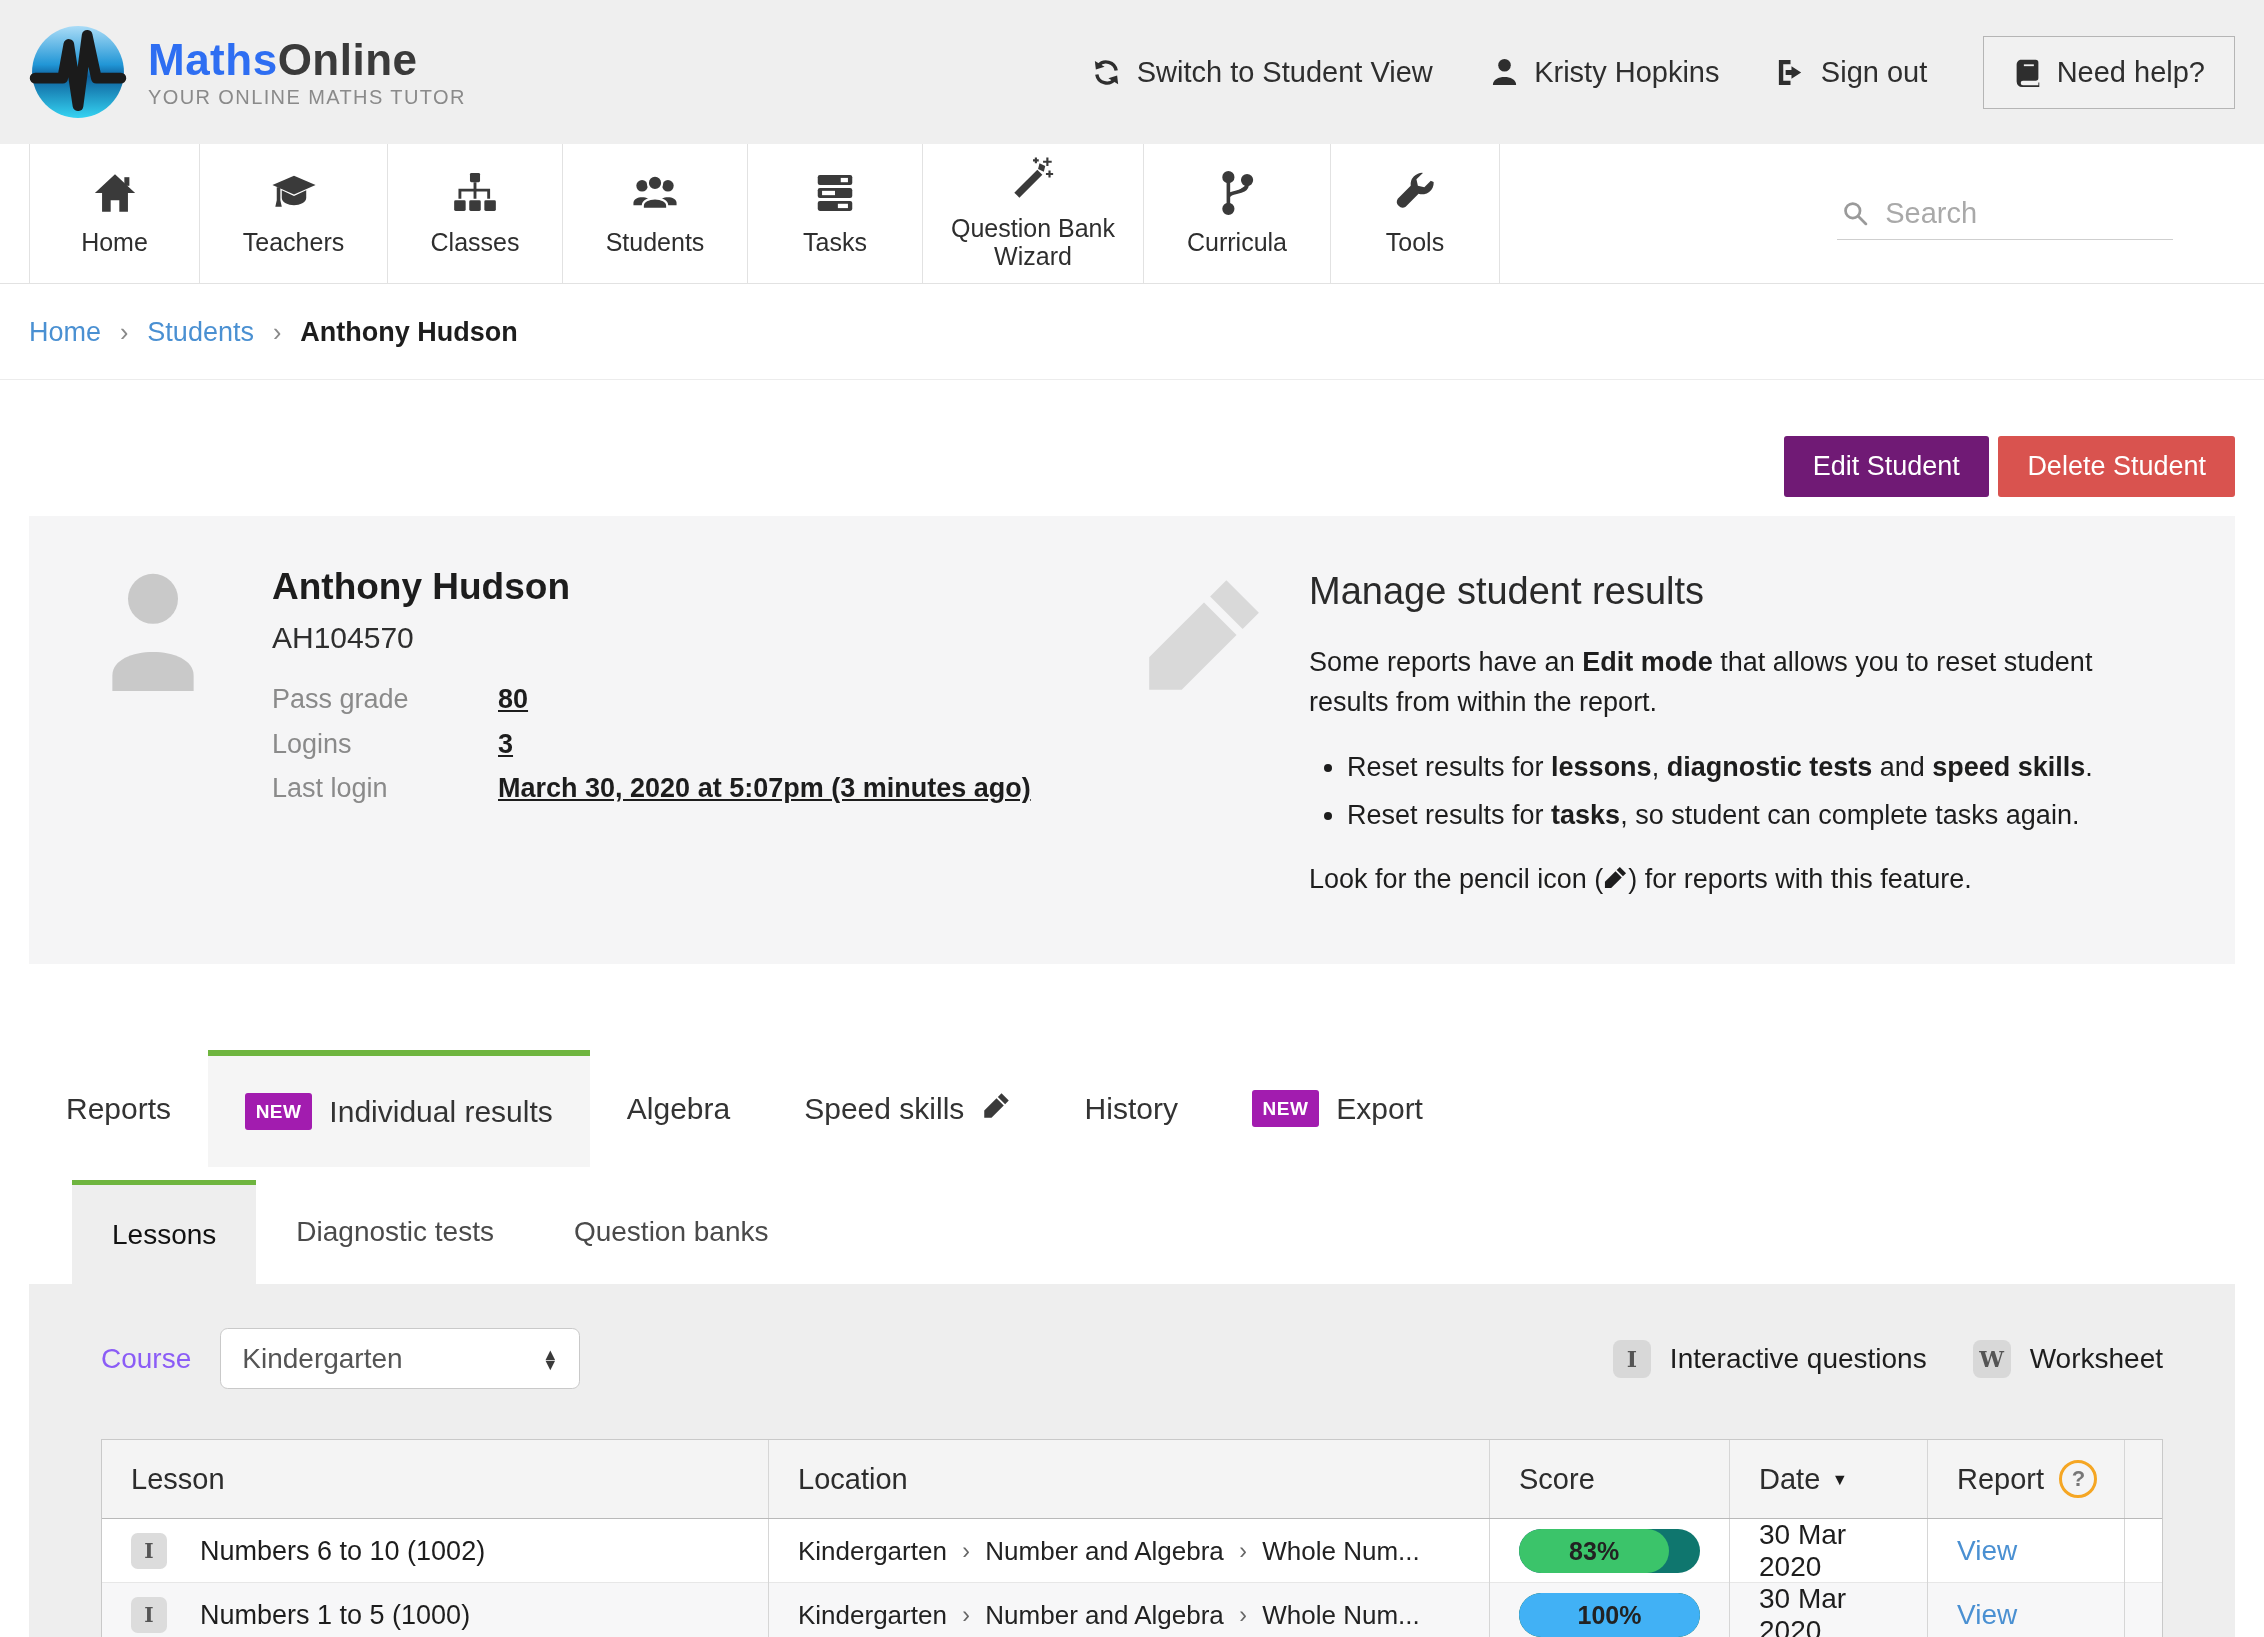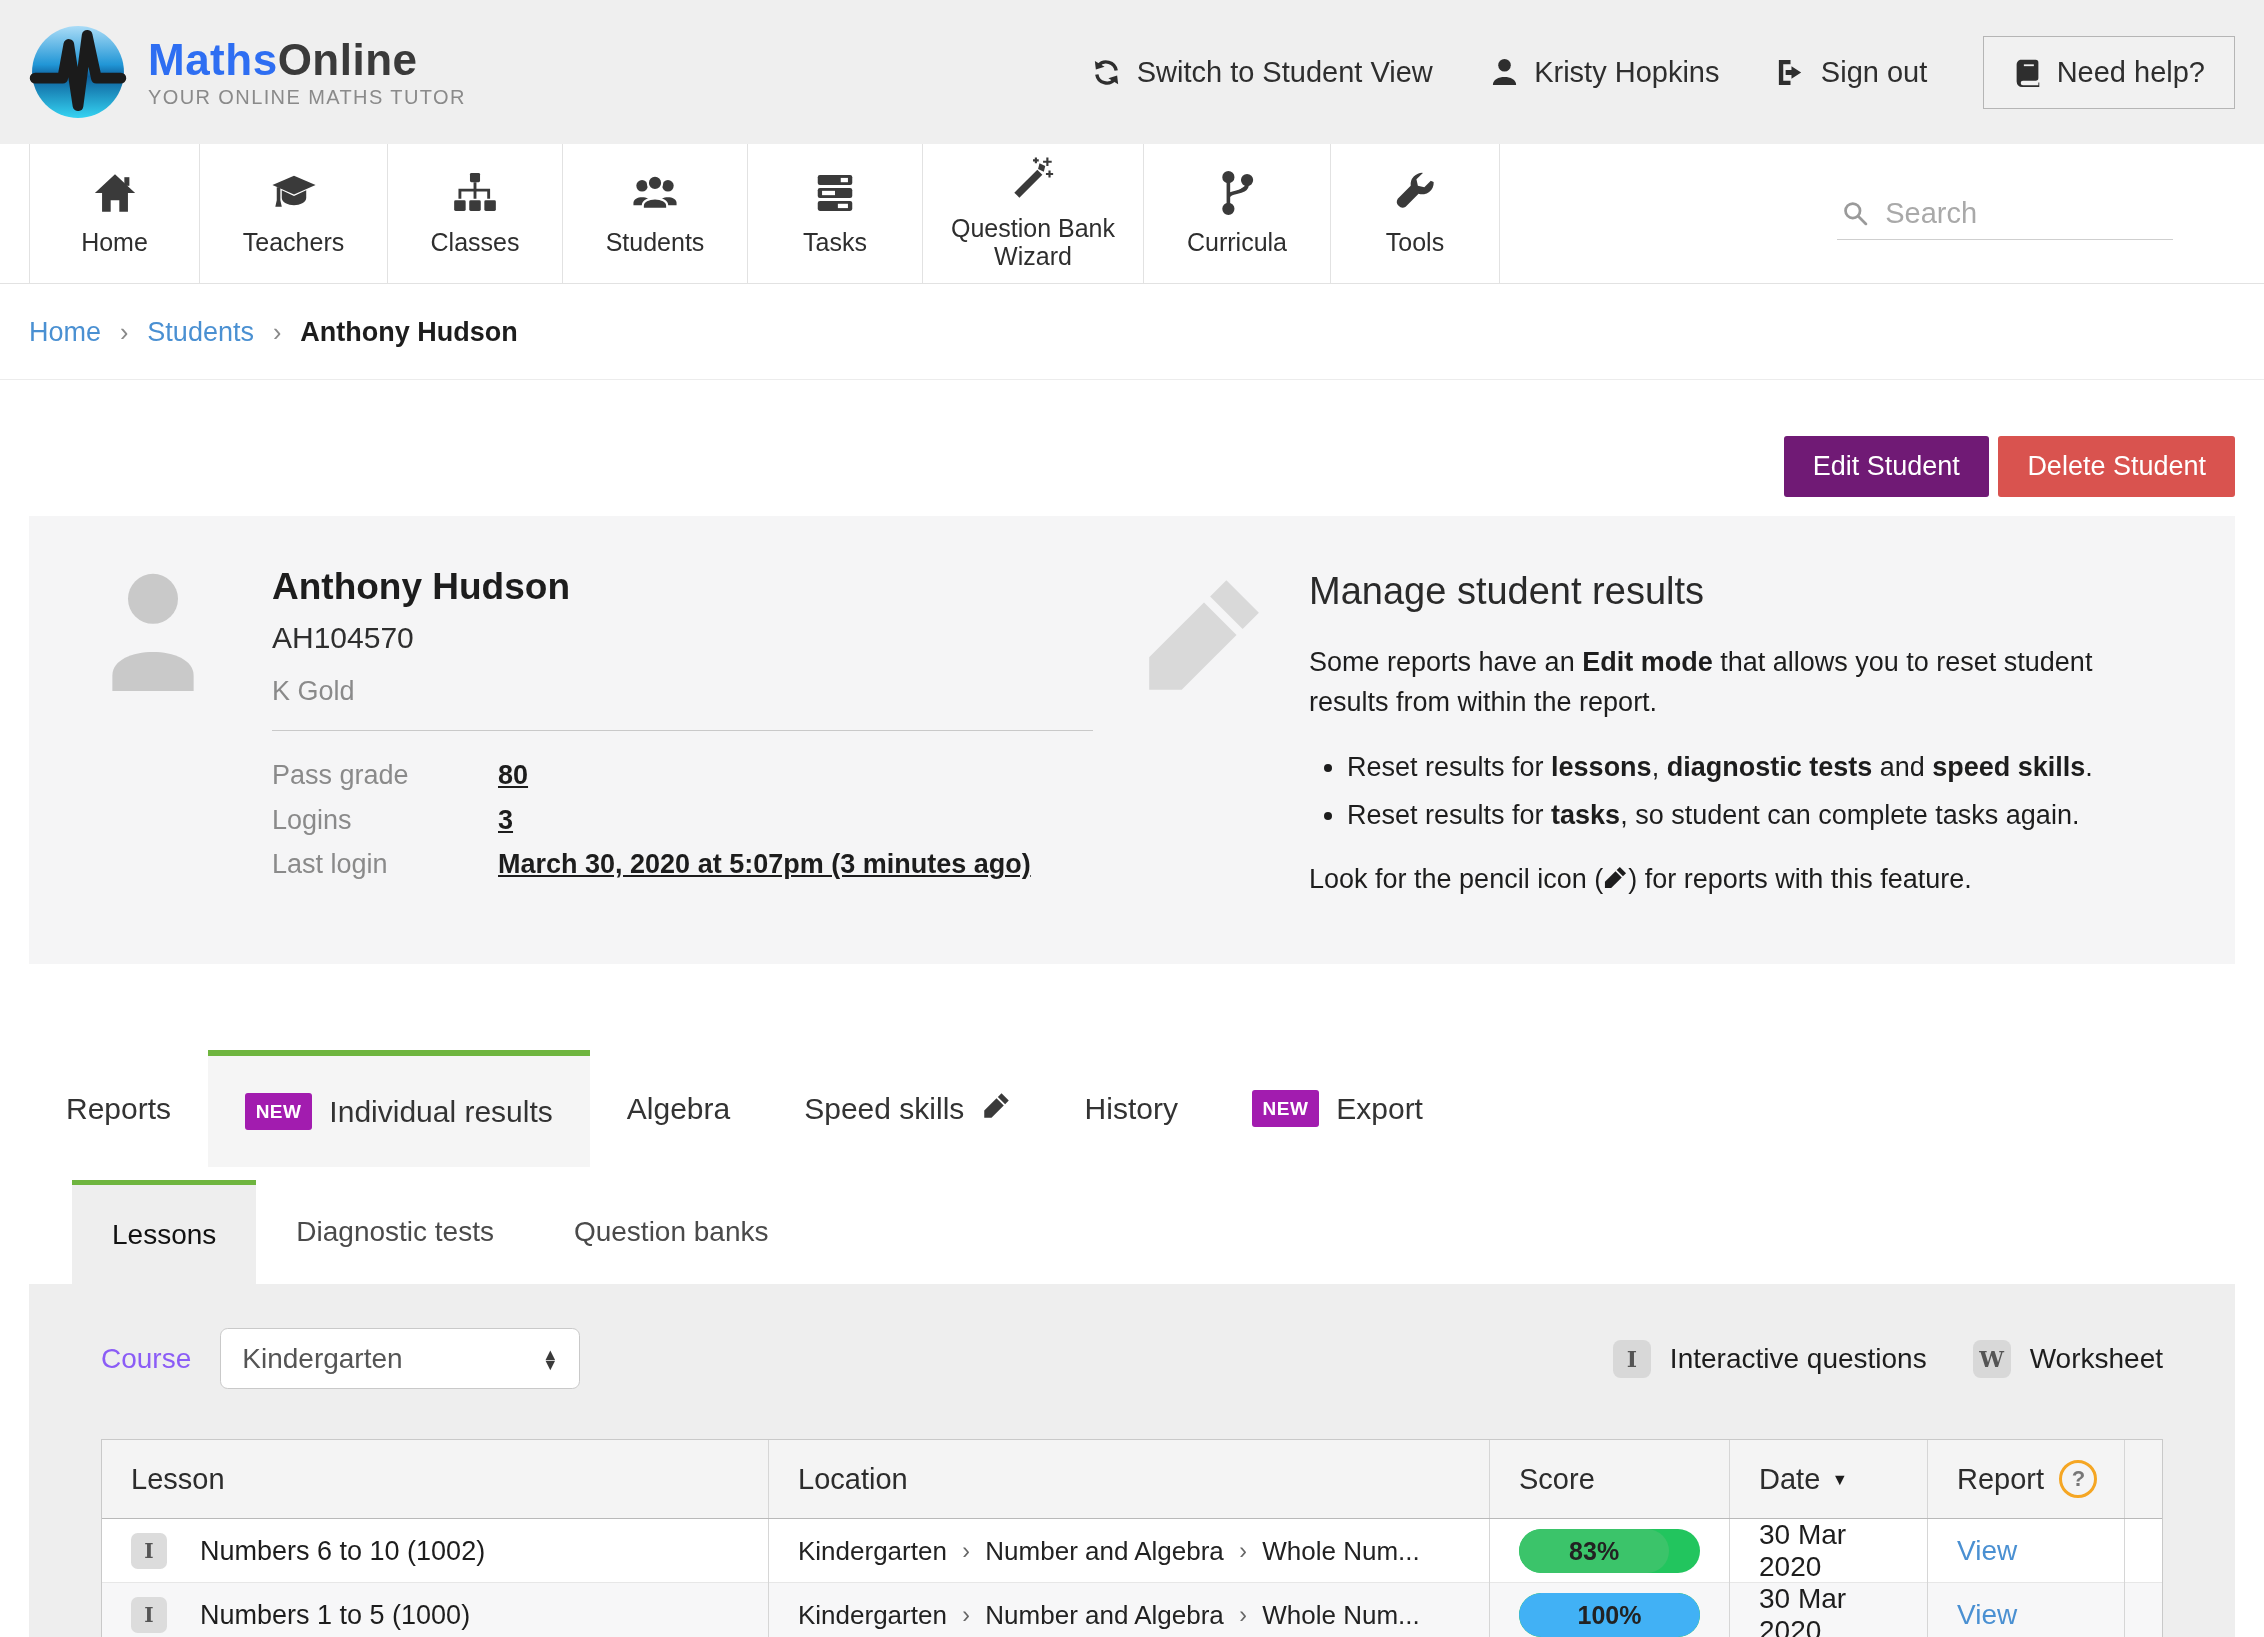--- a/index.html
+++ b/index.html
@@ -106,21 +106,21 @@
   .tbody-row { height:64px; border-bottom:1px solid #e7e7e7; background:#fff; }
   .tbody-row:last-child { border-bottom:none; }
   .row-alt { background:#f7f7f8; }
   .lesson-cell { gap:33px; }
   .lesson-badge { width:36px; height:36px; flex:none; background:#dcdcdc; border-radius:6.7px; display:flex;
                   align-items:center; justify-content:center; font-family:"DejaVu Serif", serif;
                   font-weight:bold; font-size:20px; color:#555; }
   .lesson-name { font-size:27px; color:#1d1d1d; }
   .loc { font-size:26px; color:#222; white-space:nowrap; }
   .loc-sep { color:#666; margin:0 15.4px; font-size:23px; }
-  .score-pill { width:213px; height:44px; border-radius:22px; background:#22c55e; overflow:hidden; }
+  .score-pill { width:213px; height:44px; border-radius:22px; background:#0f766e; overflow:hidden; }
   .score-fill { height:100%; border-radius:22px; display:flex; align-items:center; justify-content:center; }
   .fill-green { background:#3bc46a; }
   .fill-blue { background:#41b1f5; }
   .score-label { font-size:25px; font-weight:bold; color:#222; }
   .date-cell { font-size:28px; color:#1d1d1d; }
   .view-link { font-size:28px; color:#4a90d2; text-decoration:none; cursor:pointer; }
   .sort-caret { font-size:16.3px; color:#1d1d1d; margin-left:11.5px; }
   .q-circle { width:38px; height:38px; border:3.8px solid #f5a623; border-radius:50%; margin-left:15.4px;
               display:flex; align-items:center; justify-content:center; font-size:22px; font-weight:bold;
               color:#777; cursor:pointer; flex:none; }
@@ -278,21 +278,20 @@
   <div class="student-left">
     <div class="avatar">
       <svg viewBox="0 0 64 80">
         <circle cx="32" cy="21" r="16"></circle>
         <path d="M6 80 v-10 c0 -20 52 -20 52 0 v10 z"></path>
       </svg>
     </div>
     <div class="student-details">
       <div class="student-name">Anthony Hudson</div>
       <div class="student-id">AH104570</div>
-      <div class="student-class">K Gold</div>
       <div class="info-rows">
         <div class="info-row">
           <span class="info-label">Pass grade</span>
           <span class="info-value">80</span>
         </div>
         <div class="info-row">
           <span class="info-label">Logins</span>
           <span class="info-value">3</span>
         </div>
         <div class="info-row">

